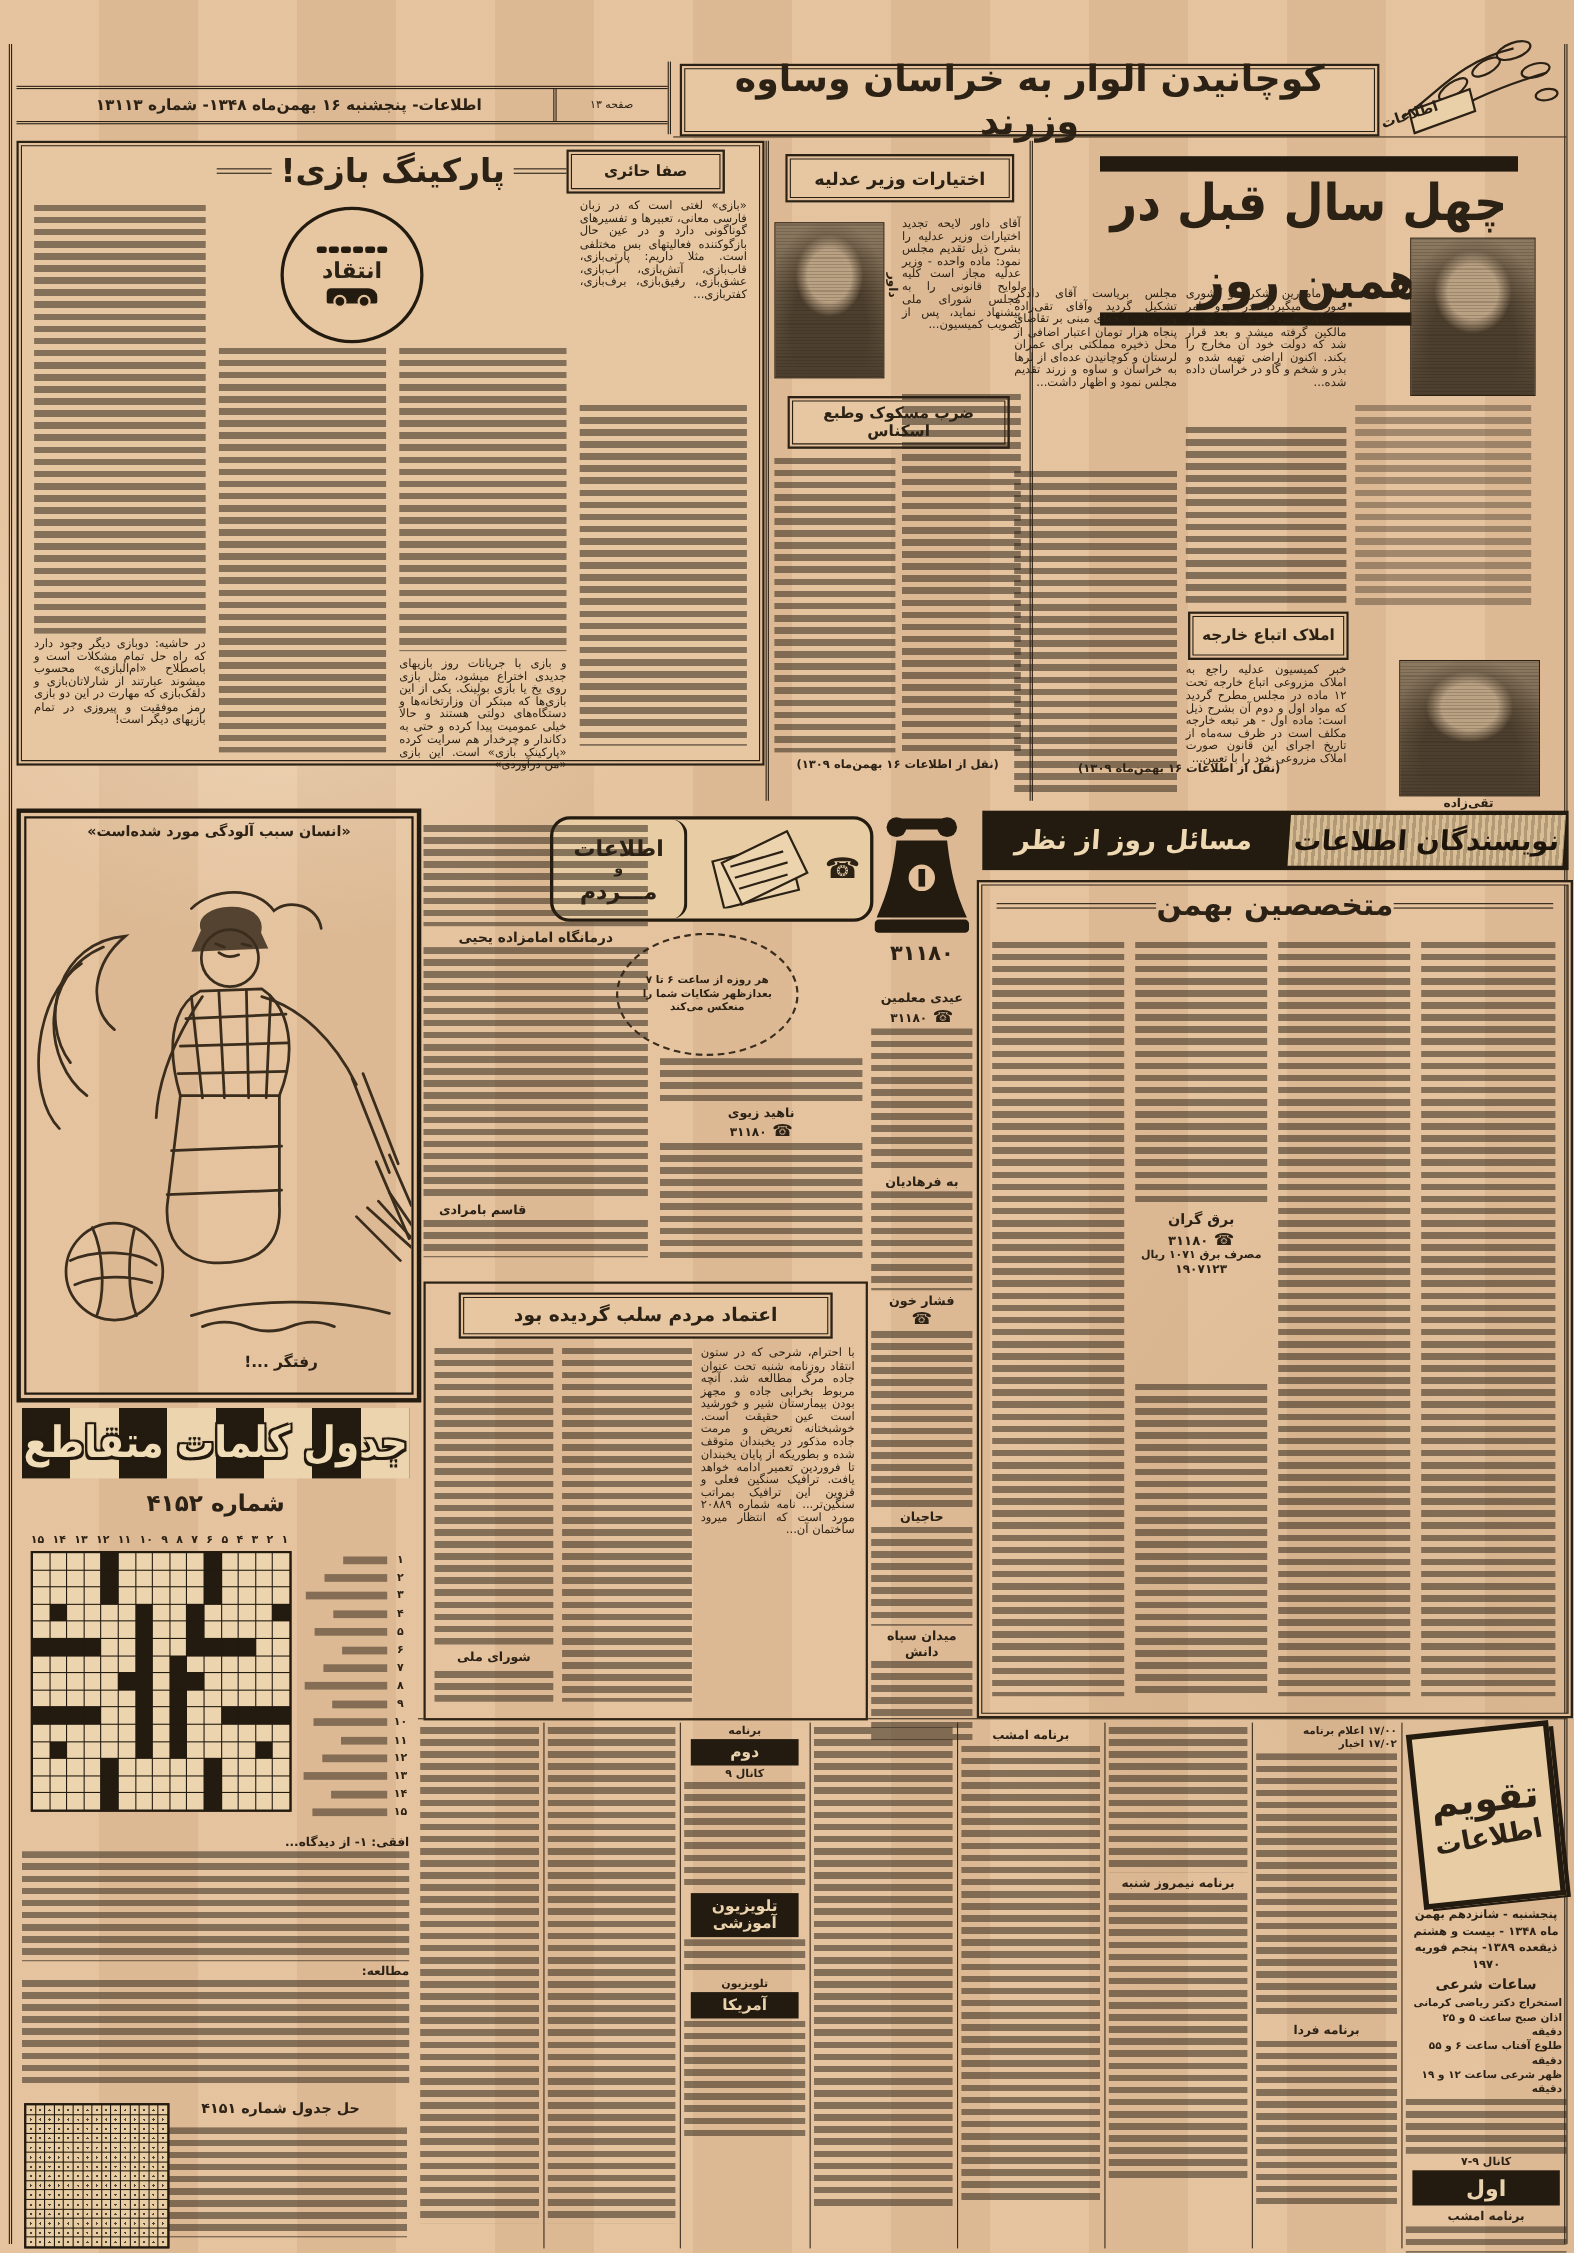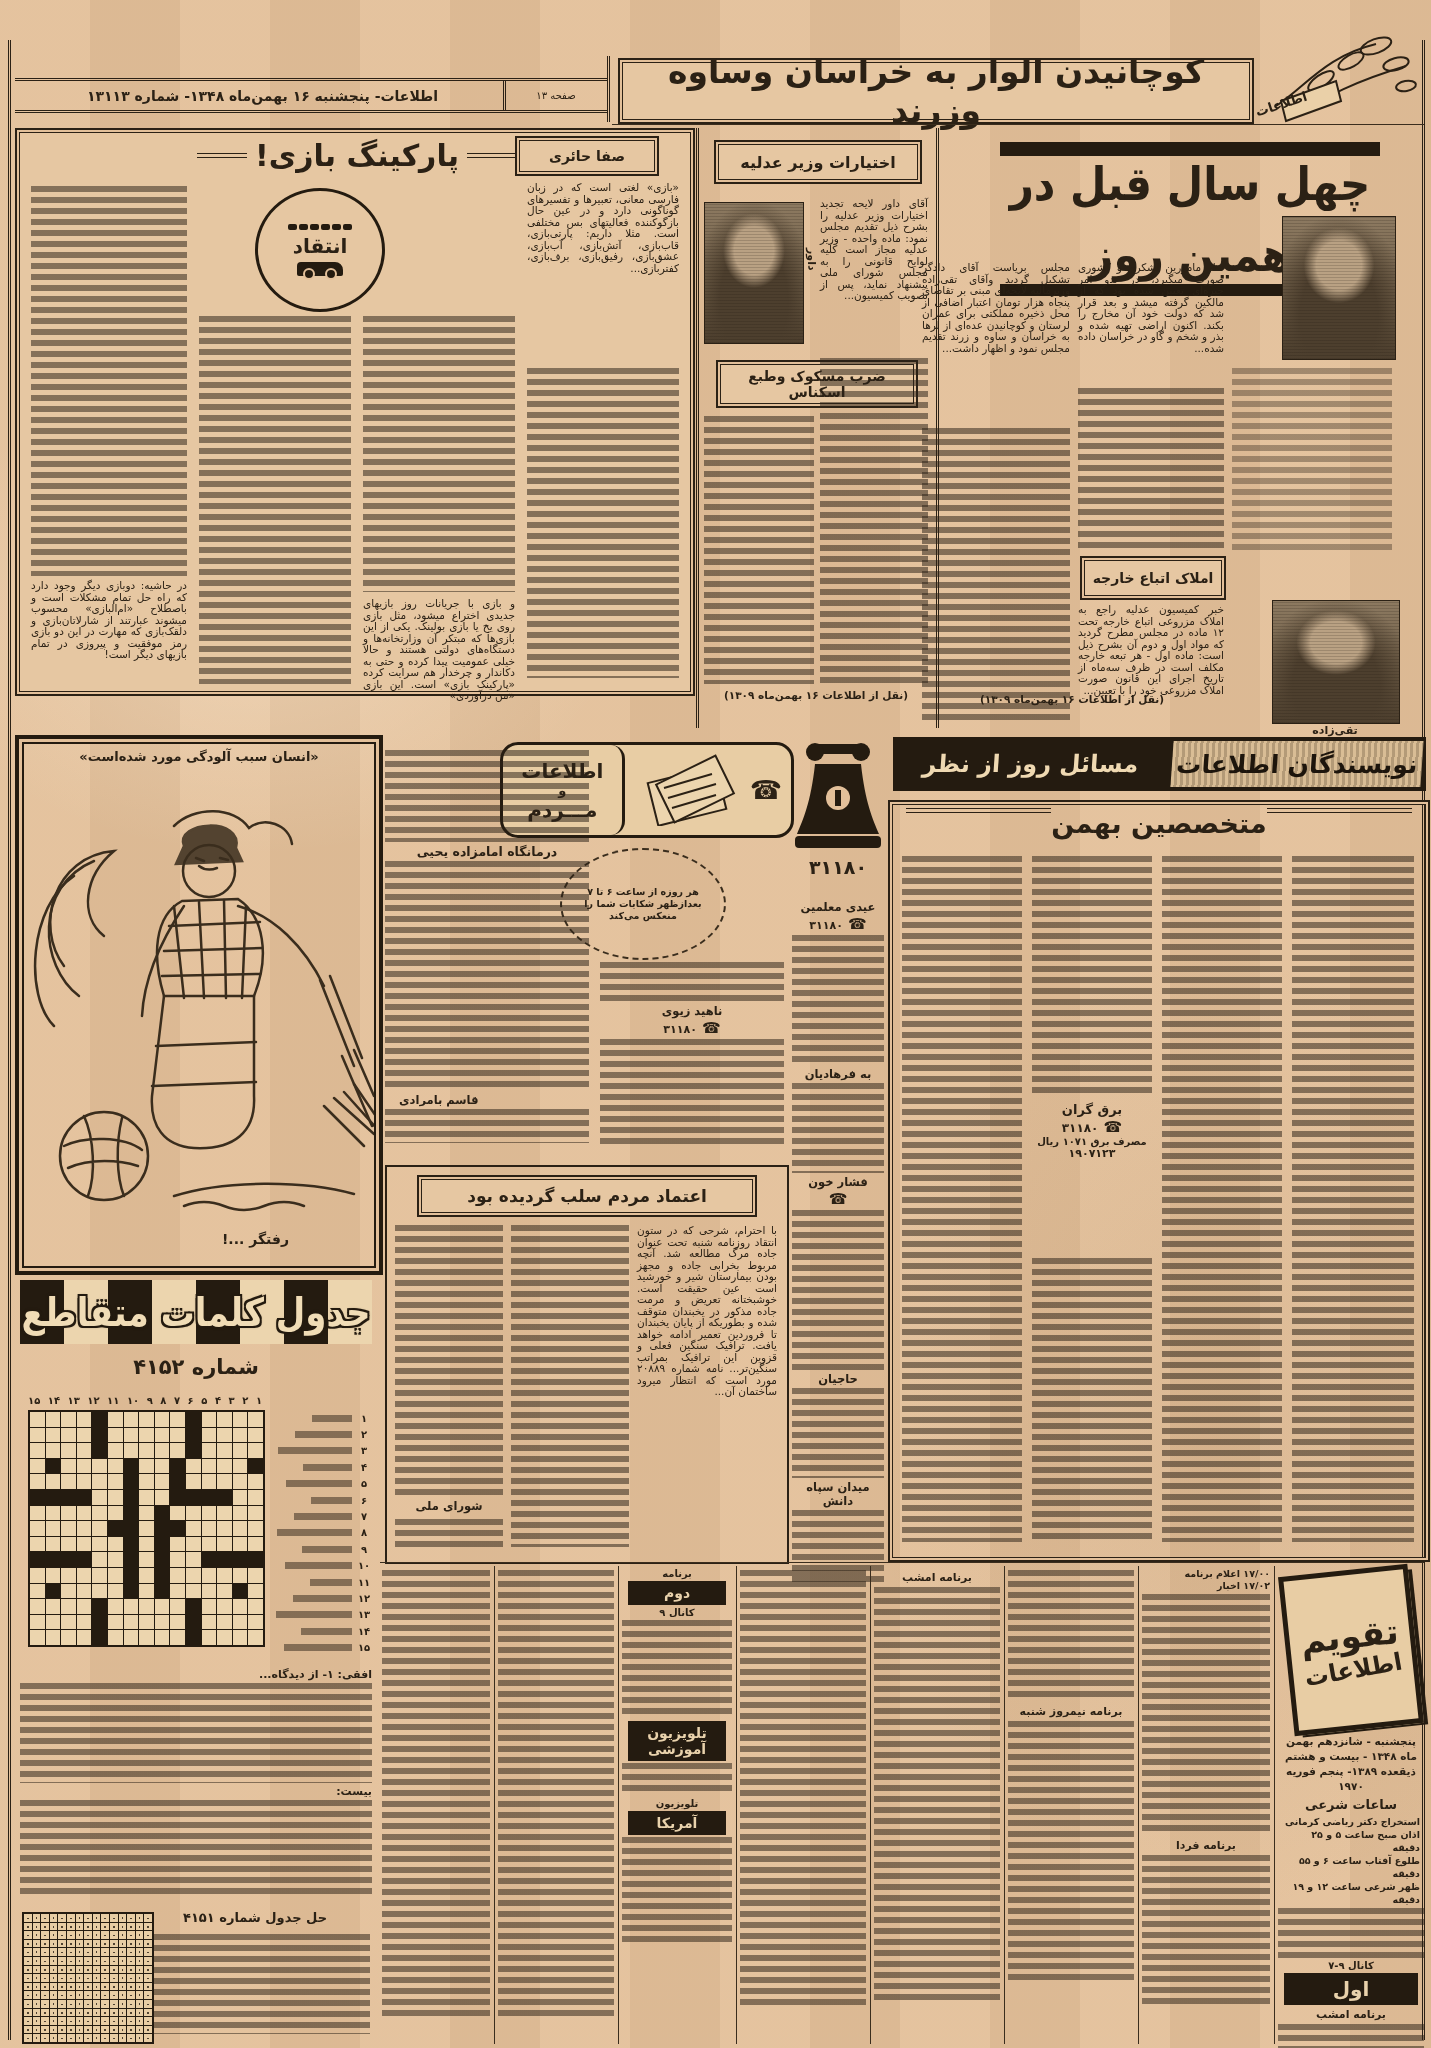--- a/index.html
+++ b/index.html
@@ -263,21 +263,21 @@
   <div class="tx l-fill" style="height:230px"></div>
   <div class="minihead" style="text-align:left;padding-left:14px">قاسم بامرادی</div>
   <div class="tx l-fill" style="height:34px"></div>
 </div>
 
 <div class="abs banner" style="left:893px;top:737px;width:533px;height:54px">
   <div class="b-left">نویسندگان اطلاعات</div>
   <div class="b-right">مسائل روز از نظر</div>
 </div>
 <div class="abs" style="left:888px;top:800px;width:538px;height:758px;border:2px solid #2b2115;box-shadow:inset 0 0 0 2px #e3c09a, inset 0 0 0 3px #2b2115">
-  <div style="display:flex;margin:6px 16px">
+  <div style="display:flex;align-items:center;margin:6px 16px">
     <div class="rule-side"></div>
     <div class="bigtitle" style="font-size:27px">متخصصین بهمن</div>
     <div class="rule-side"></div>
   </div>
   <div class="abs tx" style="left:12px;top:54px;width:120px;height:686px"></div>
   <div class="abs tx" style="left:142px;top:54px;width:120px;height:240px"></div>
   <div class="abs" style="left:140px;top:300px;width:124px;height:150px;text-align:center">
     <div class="minihead" style="font-size:13px">برق گران</div>
     <div><span class="phoneglyph">☎</span> <b style="font-size:12px">۳۱۱۸۰</b></div>
     <div style="font-size:10px;font-weight:bold">مصرف برق ۱۰۷۱ ریال</div>
@@ -607,21 +607,21 @@
       <i class="stub" style="max-width: 51px;"></i>
     </div>
     <div class="clue-row">
       <span class="n">۱۵</span>
       <i class="stub" style="max-width: 68px;"></i>
     </div>
   </div>
 <div class="abs" style="left:20px;top:1668px;width:352px">
   <div style="font-size:11px;font-weight:bold">افقی: ۱- از دیدگاه...</div>
   <div class="tx l-fill" style="height:100px"></div>
-  <div style="font-size:11px;font-weight:bold">بیست:</div>
+  <div style="font-size:11px;font-weight:bold">مطالعه:</div>
   <div class="tx l-fill" style="height:96px"></div>
 </div>
 <div class="abs headbox" style="left:140px;top:1906px;width:230px;height:22px">
   <span style="font-size:13px;font-weight:700">حل جدول شماره ۴۱۵۱</span>
 </div>
 <div class="abs tx" style="left:140px;top:1934px;width:230px;height:100px"></div>
 <div class="abs xw-grid sol" id="xw-solution" style="left:22px;top:1912px;grid-template-columns:repeat(15,7.6px);grid-auto-rows:7.6px">
     <div class="xw-cell"></div>
     <div class="xw-cell"></div>
     <div class="xw-cell"></div>

